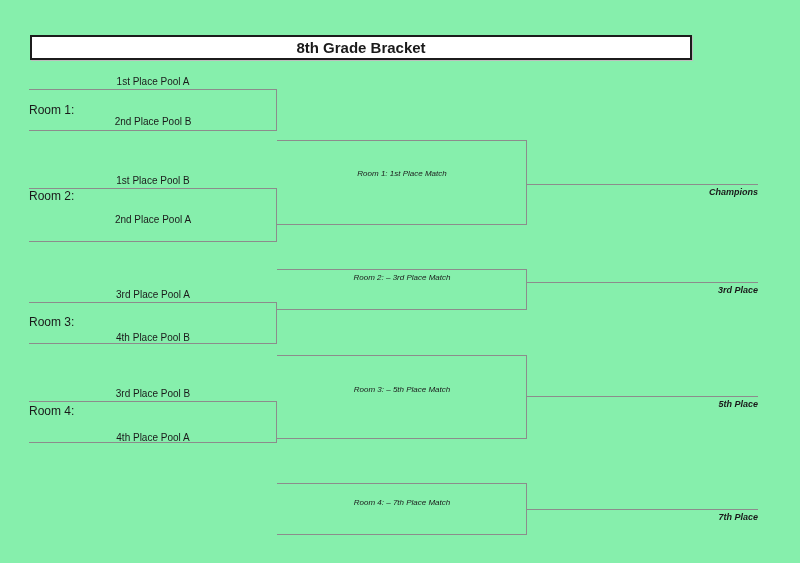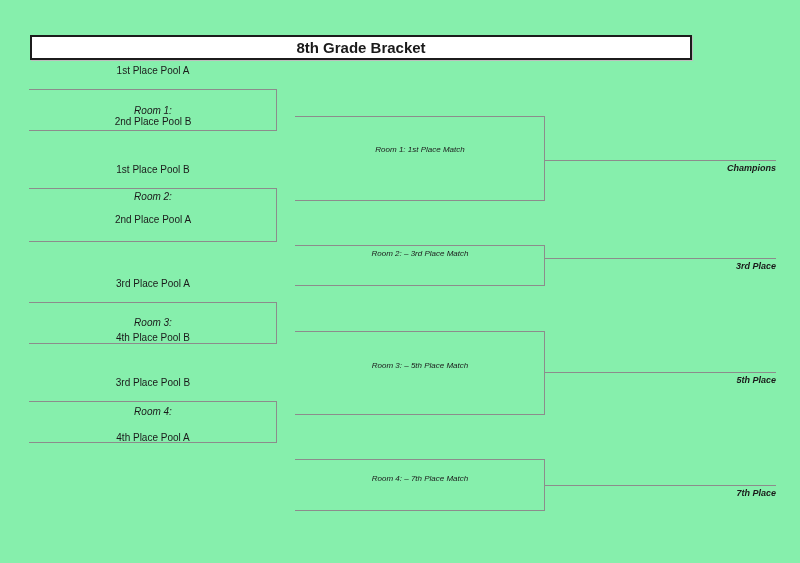--- a/index.html
+++ b/index.html
@@ -23,28 +23,28 @@
   
   .r1{position:absolute;left:29px;width:248px;}
   .m1{top:89px;height:42px}
   .m2{top:188px;height:54px}
   .m3{top:302px;height:42px}
   .m4{top:401px;height:42px}
   .r1 .line-top{left:0;right:0;top:0}
   .r1 .line-bottom{left:0;right:0;bottom:0}
   .r1 .vline{right:0;top:0;bottom:0}
   .team{position:absolute;left:0;right:0;text-align:center;font-size:10px;line-height:12px;}
-  .team-top{bottom:100%;margin-bottom:12px;}
-  .room{position:absolute;left:0;right:0;text-align:center;font-style:italic;font-size:10px;line-height:9px;}
+  .team-top{bottom:100%;margin-bottom:1px;}
+  .room{position:absolute;left:0;right:0;font-size:12px;line-height:9px;}
   .m1 .room{top:17px}  .m1 .team-bottom{top:27px}
   .m2 .room{top:4px}   .m2 .team-bottom{top:26px}
   .m3 .room{top:16px}  .m3 .team-bottom{top:30px}
   .m4 .room{top:6px}   .m4 .team-bottom{top:31px}
   
-  .r2{position:absolute;left:295px;width:250px;}
+  .r2{position:absolute;left:277px;width:250px;margin-top:24px;}
   .b1{top:116px;height:85px}
   .b2{top:245px;height:41px}
   .b3{top:331px;height:84px}
   .b4{top:459px;height:52px}
   .r2 .line-top{left:0;right:0;top:0}
   .r2 .line-bottom{left:0;right:0;bottom:0}
   .r2 .vline{right:0;top:0;bottom:0}
   .match-label{position:absolute;left:0;right:0;text-align:center;font-style:italic;font-size:8px;line-height:9px;}
   .out-line{position:absolute;left:100%;width:231px;height:1px;background:var(--line);}
   .result{position:absolute;left:100%;width:231px;text-align:right;font-weight:bold;font-style:italic;font-size:9px;line-height:11px;}

